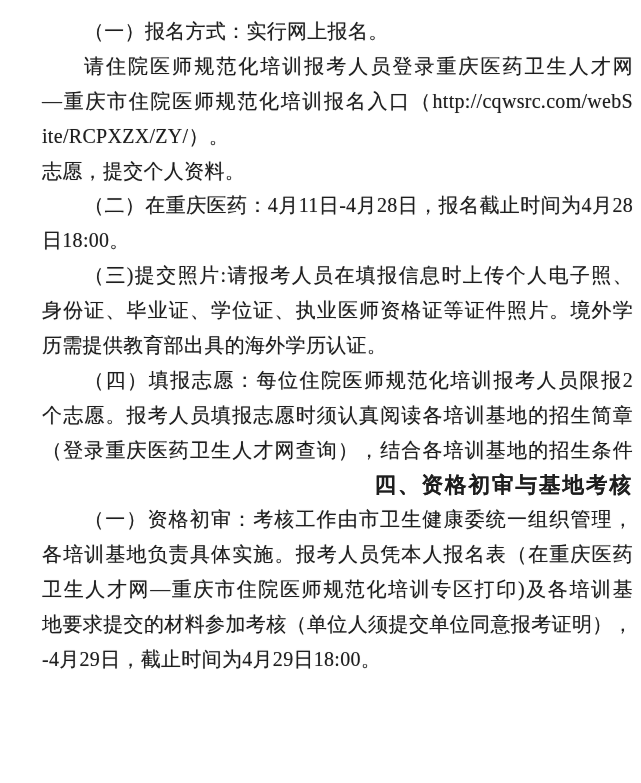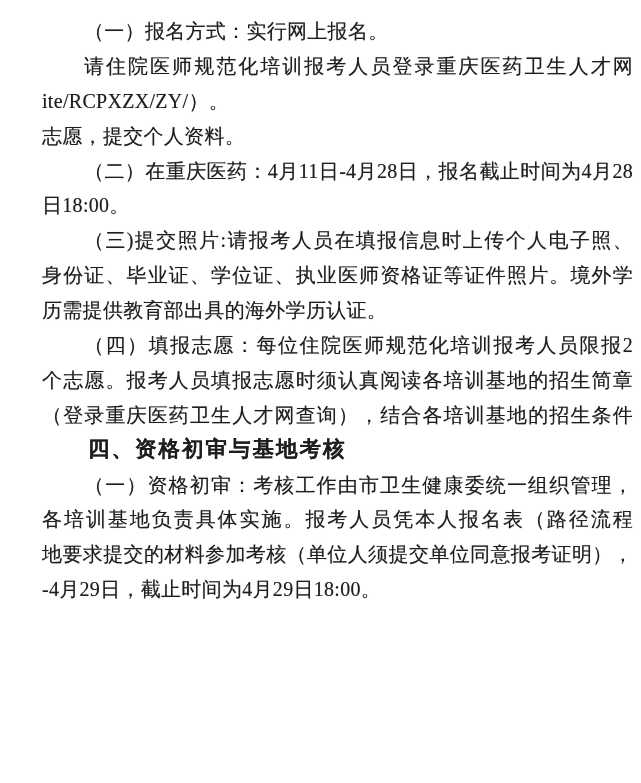--- a/index.html
+++ b/index.html
@@ -34,43 +34,46 @@
   .indent {
     text-indent: 42px;
   }
   .justify {
     text-align: justify;
     text-align-last: justify;
     text-justify: inter-character;
   }
   .heading {
     font-weight: 700;
-    font-family: Liberation Mono, monospace;
+    font-family: Liberation Sans, sans-serif;
     font-size: 21.5px;
     letter-spacing: 2px;
     text-indent: 46px;
     text-shadow: 0 0 0.5px rgba(20,20,20,0.8);
+    text-align: right;
   }
 </style>
 </head>
 <body>
 
 <div class="page">
   <div class="textblock">
     <div class="line indent">（一）报名方式：实行网上报名。</div>
     <div class="line indent justify">请住院医师规范化培训报考人员登录重庆医药卫生人才网</div>
+    <div class="line justify">—重庆市住院医师规范化培训报名入口（http://cqwsrc.com/webS</div>
     <div class="line">ite/RCPXZX/ZY/）。</div>
     <div class="line">志愿，提交个人资料。</div>
     <div class="line indent justify">（二）在重庆医药：4月11日-4月28日，报名截止时间为4月28</div>
     <div class="line">日18:00。</div>
     <div class="line indent justify">（三)提交照片:请报考人员在填报信息时上传个人电子照、</div>
     <div class="line justify">身份证、毕业证、学位证、执业医师资格证等证件照片。境外学</div>
     <div class="line">历需提供教育部出具的海外学历认证。</div>
     <div class="line indent justify">（四）填报志愿：每位住院医师规范化培训报考人员限报2</div>
     <div class="line justify">个志愿。报考人员填报志愿时须认真阅读各培训基地的招生简章</div>
     <div class="line justify">（登录重庆医药卫生人才网查询），结合各培训基地的招生条件</div>
     <div class="line heading">四、资格初审与基地考核</div>
     <div class="line indent justify">（一）资格初审：考核工作由市卫生健康委统一组织管理，</div>
-    <div class="line justify">各培训基地负责具体实施。报考人员凭本人报名表（路径流程</div>
+    <div class="line justify">各培训基地负责具体实施。报考人员凭本人报名表（在重庆医药</div>
+    <div class="line justify">卫生人才网—重庆市住院医师规范化培训专区打印)及各培训基</div>
     <div class="line justify">地要求提交的材料参加考核（单位人须提交单位同意报考证明），</div>
     <div class="line">-4月29日，截止时间为4月29日18:00。</div>
   </div>
 </div>
 
 </body></html>

